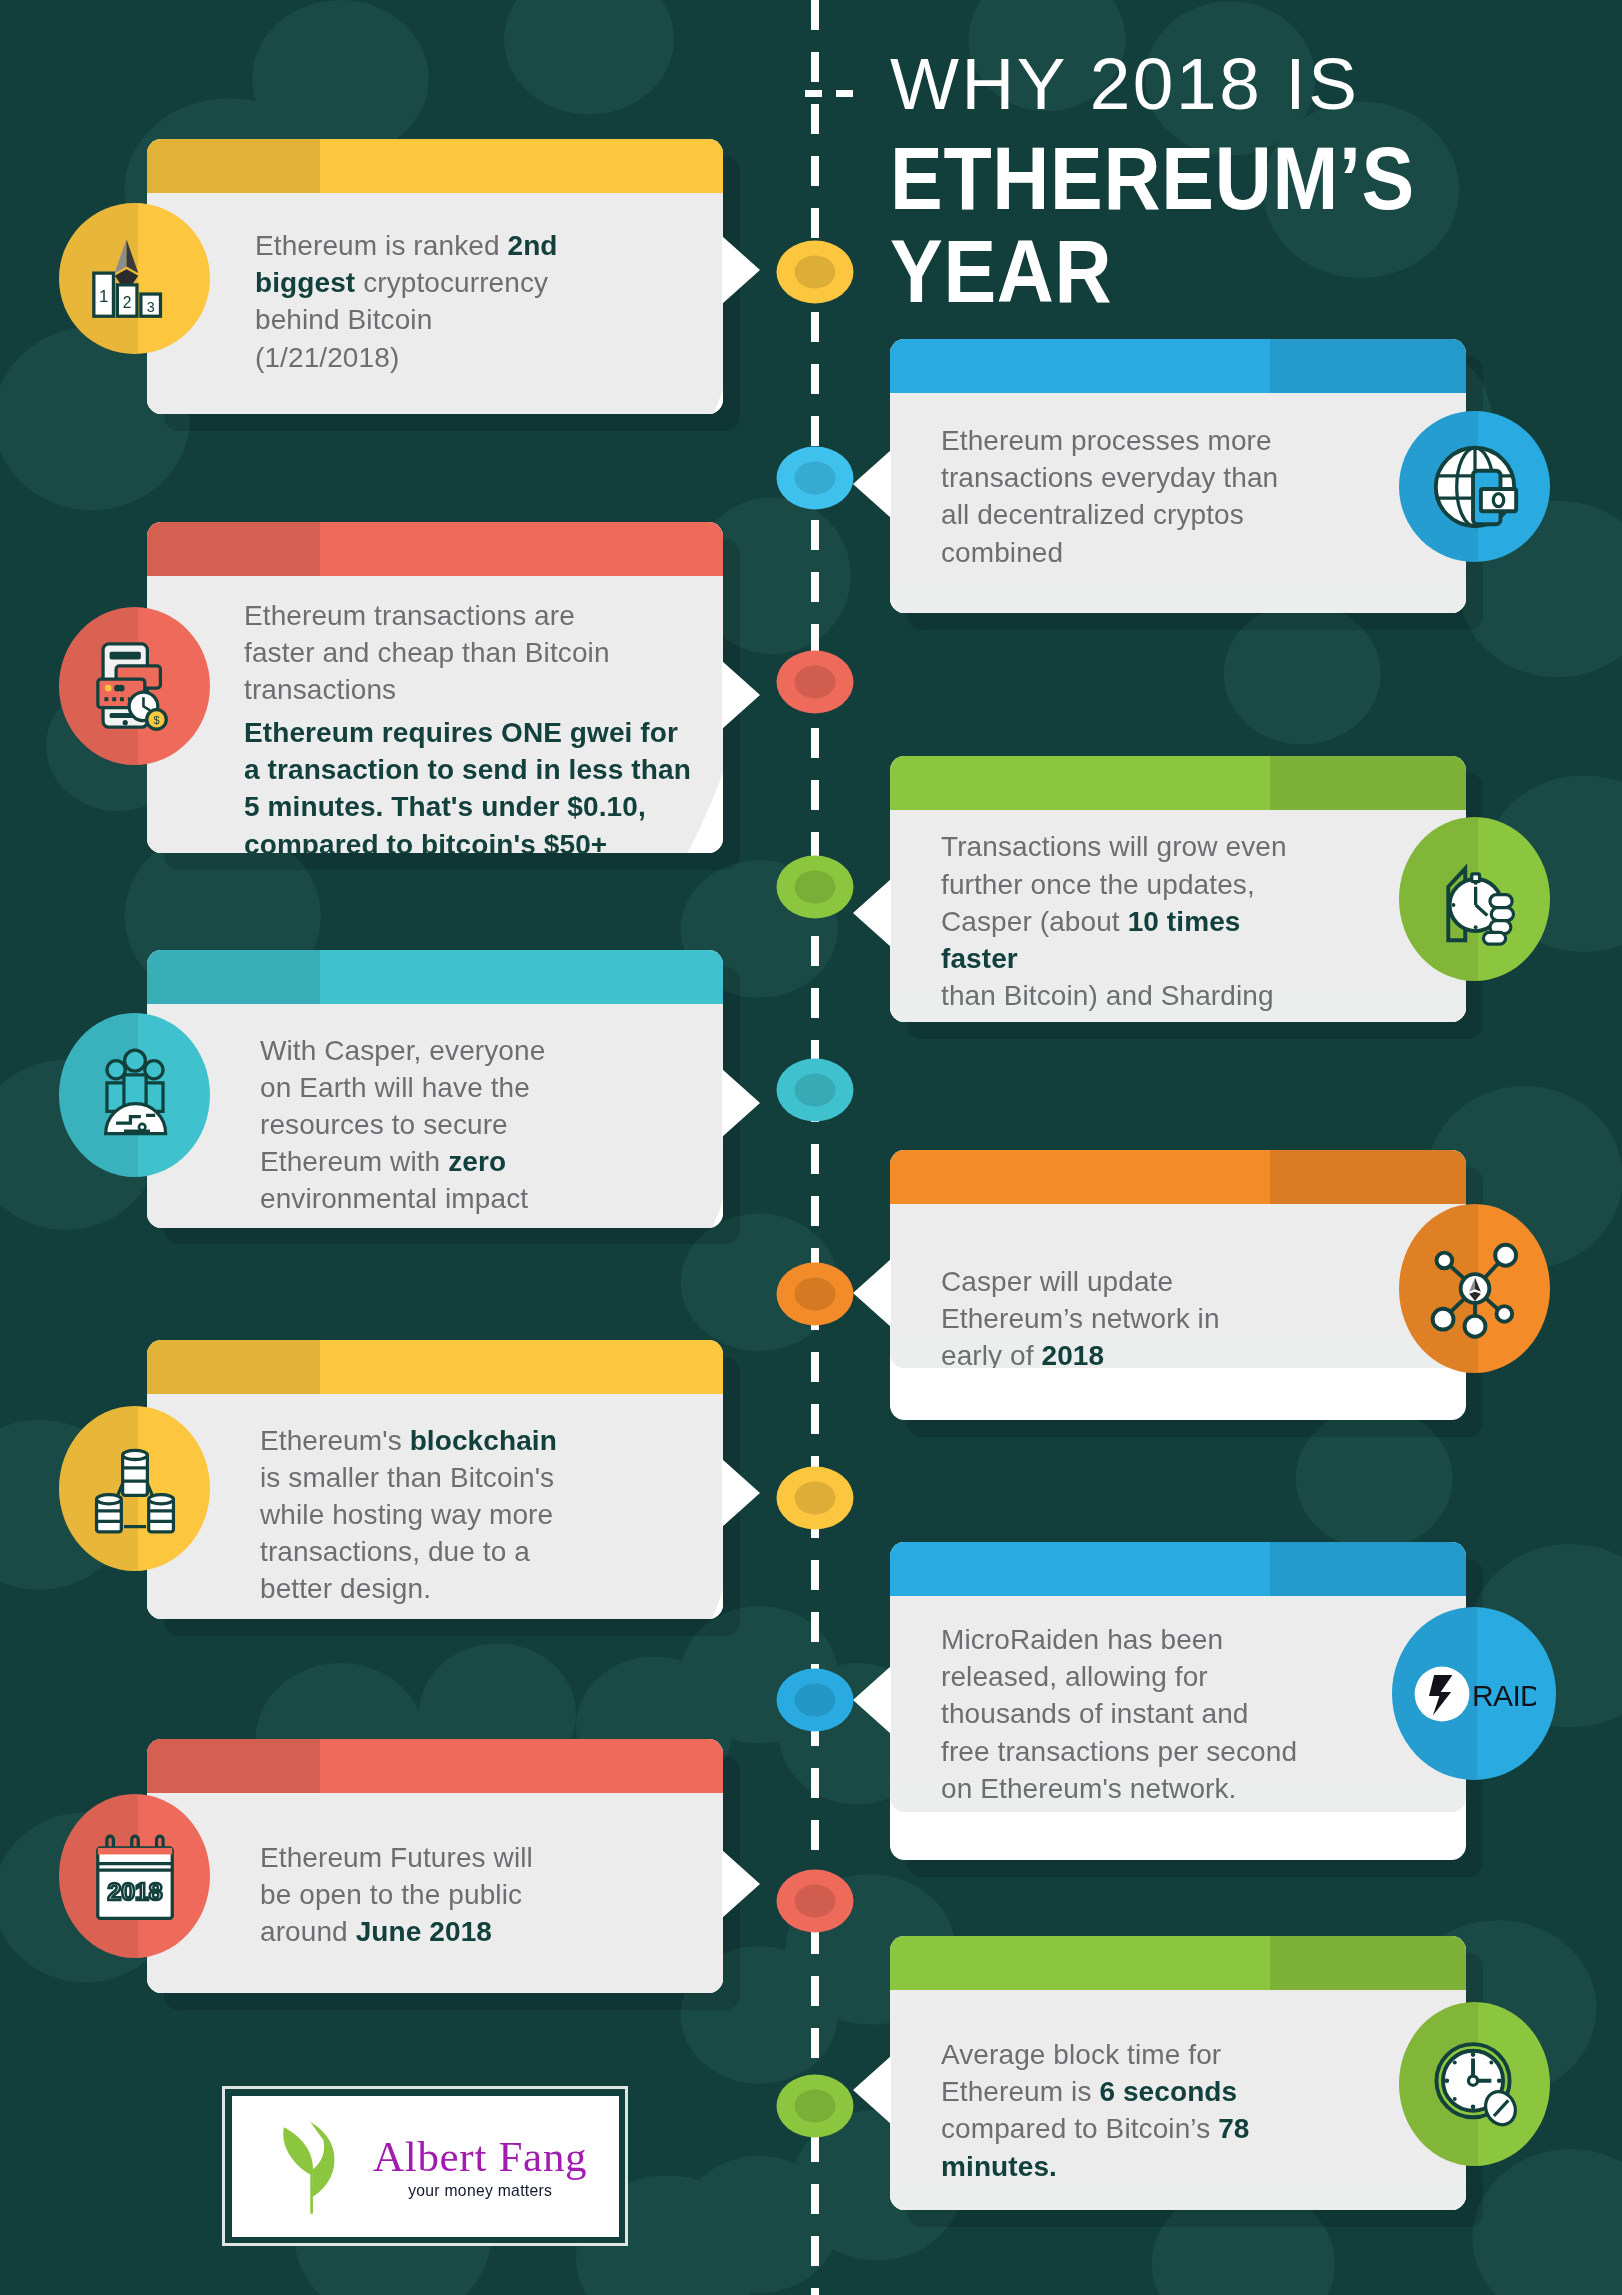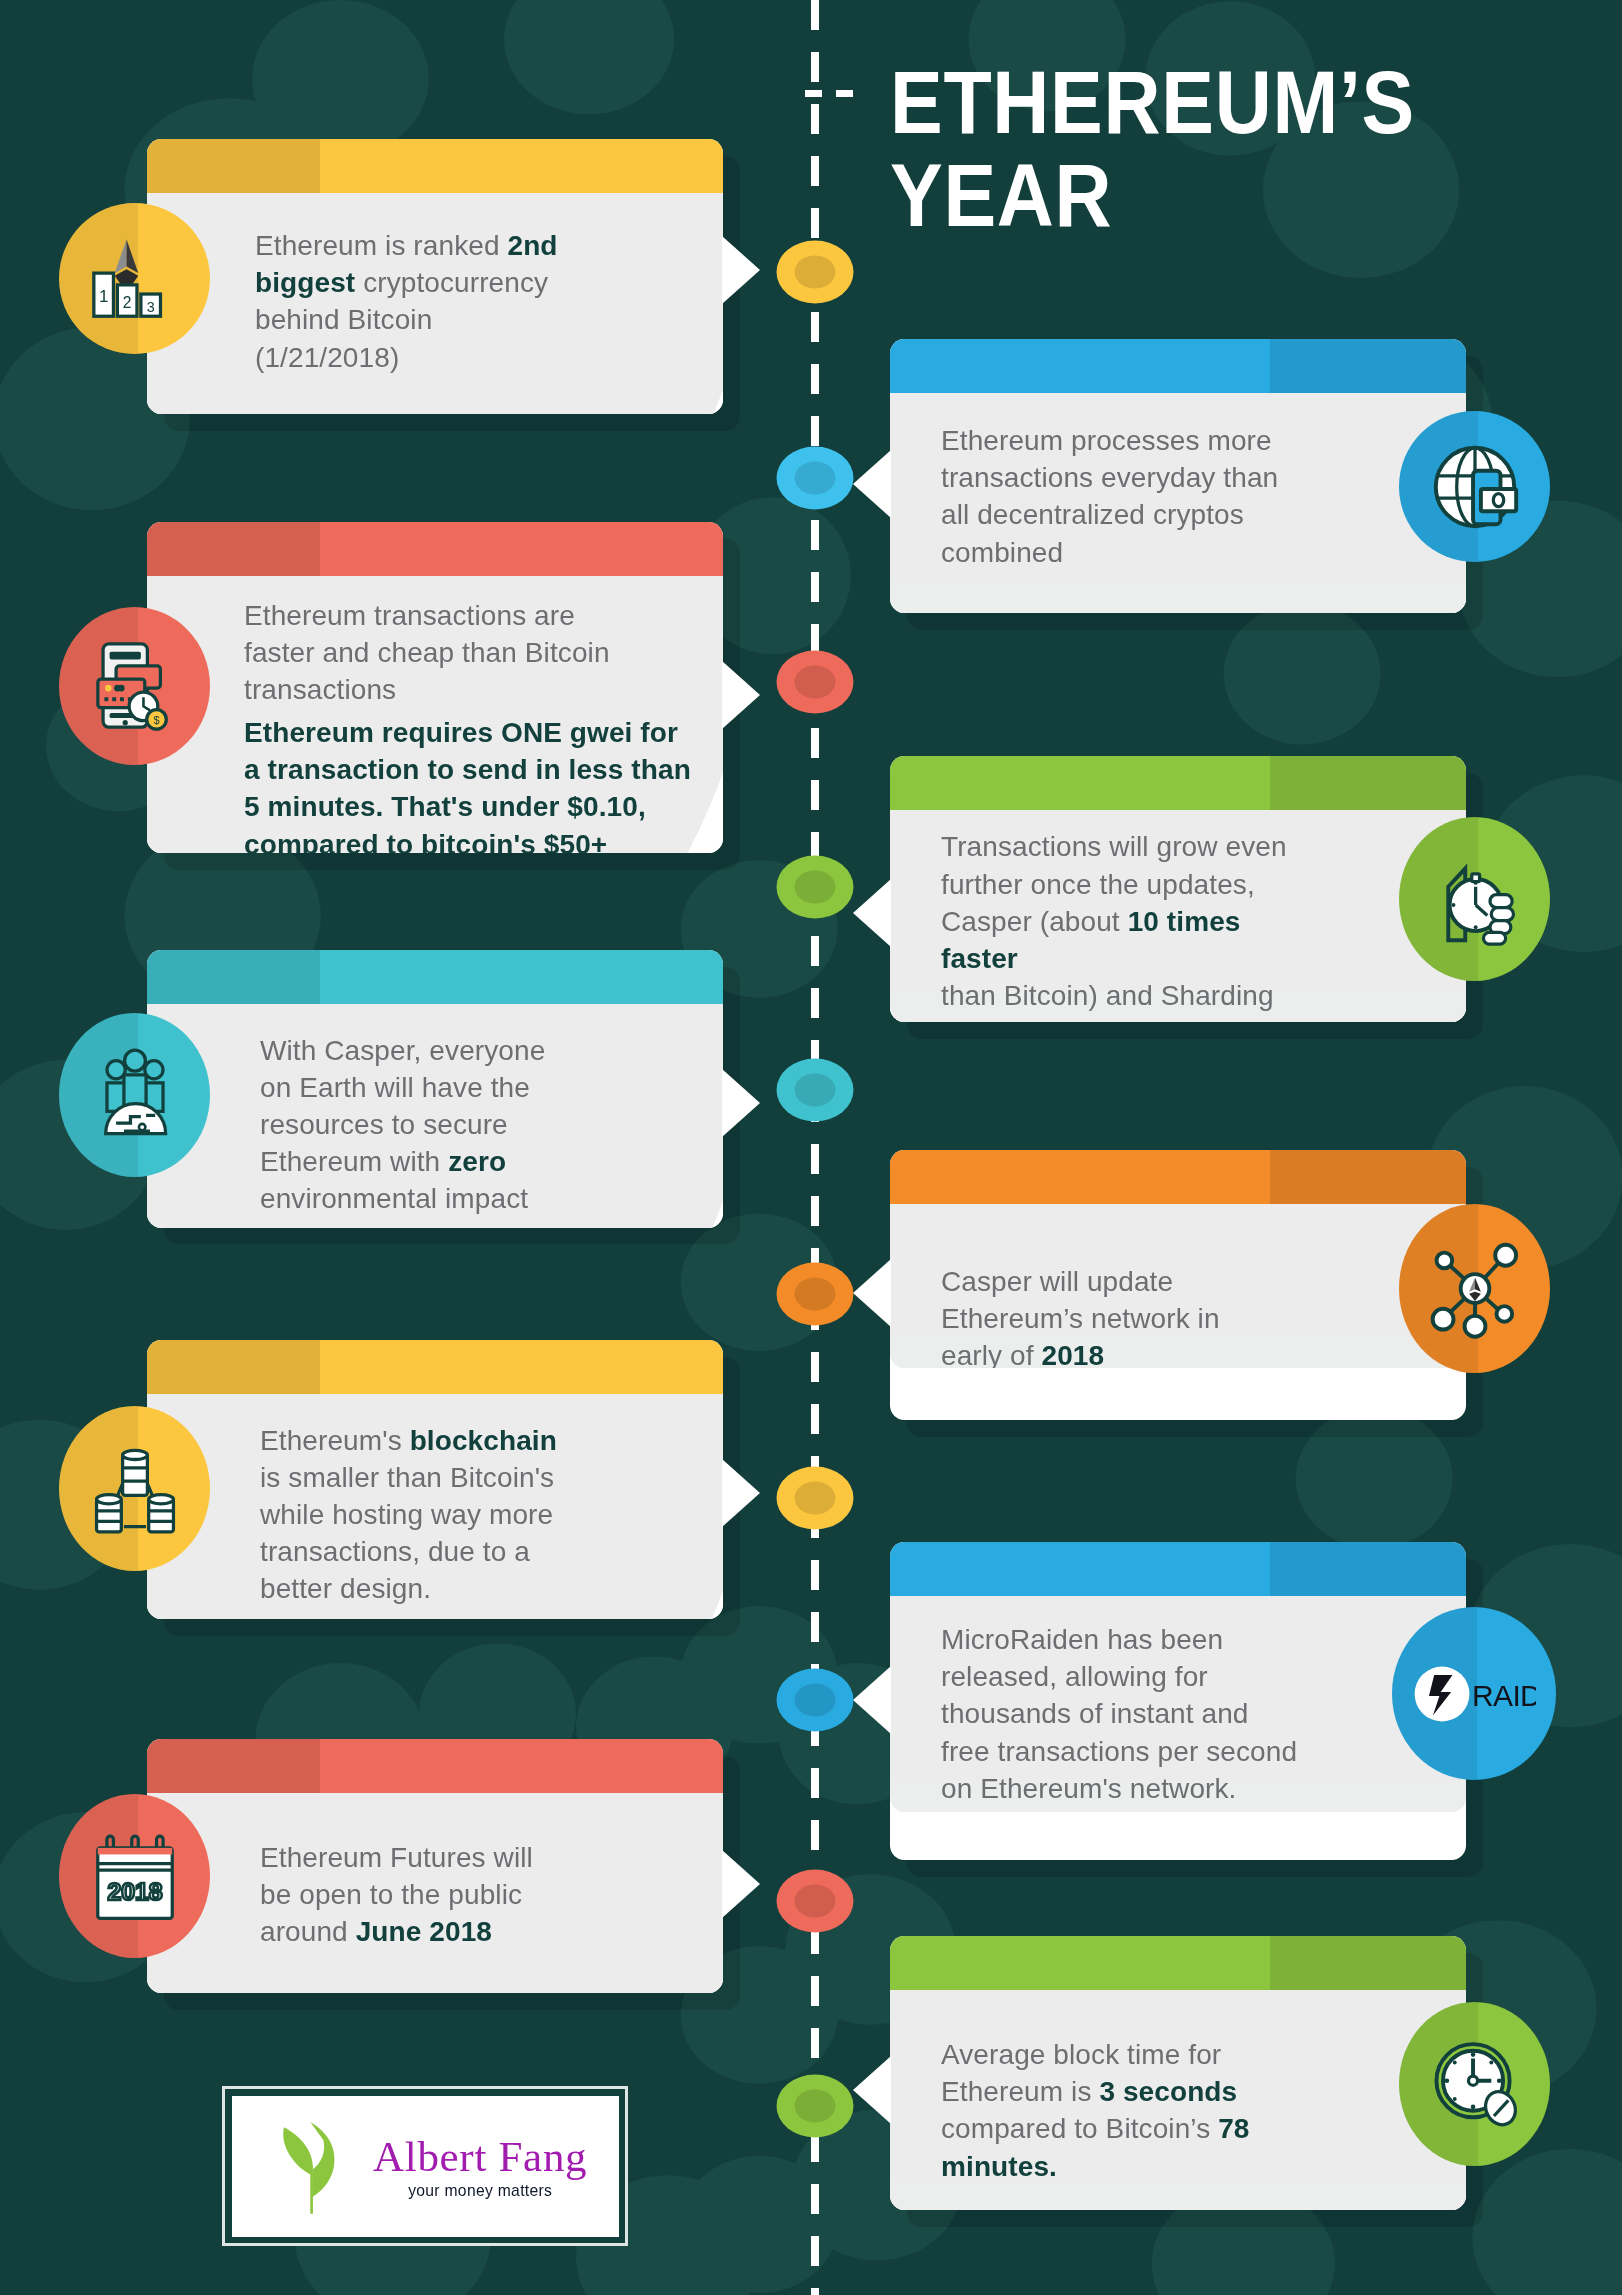--- a/index.html
+++ b/index.html
@@ -188,20 +188,21 @@
   </div>
 <div class="tl-dot" style="left:815px;top:1901px;background:#EE6A5B">
     <span class="inner"></span>
   </div>
 <div class="tl-dot" style="left:815px;top:2106px;background:#8CC63E">
     <span class="inner"></span>
   </div>
 
 <div id="header">
   <div id="header-tick"></div>
+  <div id="title-line1">WHY 2018 IS</div>
   <div id="title-line2">ETHEREUM’S YEAR</div>
 </div>
 
 <div class="card" style="left:147px;top:139px;width:576px;height:275px;">
   <div class="bar" style="background:#FCC73F">
       <span class="shade"></span>
     </div>
   <div class="body" style="height:221px;">
     <span class="swoosh"></span>
     <div class="txt ctext" style="padding:34px 39px 0 108px;">
@@ -472,21 +473,21 @@
 </div>
 
 <div class="card" style="left:890px;top:1936px;width:576px;height:274px;">
   <div class="bar" style="background:#8CC63E">
       <span class="shade right"></span>
     </div>
   <div class="body" style="height:220px;">
     <span class="swoosh rev"></span>
     <span class="foot"></span>
     <div class="txt ctext" style="padding:46px 183px 0 51px;">
-      Average block time for<br>Ethereum is <b>3 seconds</b><br>compared to Bitcoin’s <b>78</b><br><b>minutes.</b>
+      Average block time for<br>Ethereum is <b>6 seconds</b><br>compared to Bitcoin’s <b>78</b><br><b>minutes.</b>
     </div>
   </div>
   <div class="notch right-card" style="top:120px;"></div>
 </div>
 <div class="icon-bubble" style="left:1399px;top:2002px;width:151px;height:164px;background:#8CC63E;">
   <span class="hl"></span>
   <svg width="98" height="98" viewBox="0 0 150 150">
     <circle cx="72" cy="70" r="56" fill="#8CC63E" stroke="#12403C" stroke-width="6"></circle>
     <circle cx="72" cy="70" r="46" fill="#fff" stroke="#12403C" stroke-width="6"></circle>
     <path d="M72 70 L72 36 M72 70 L100 70" stroke="#12403C" stroke-width="6" fill="none"></path>

